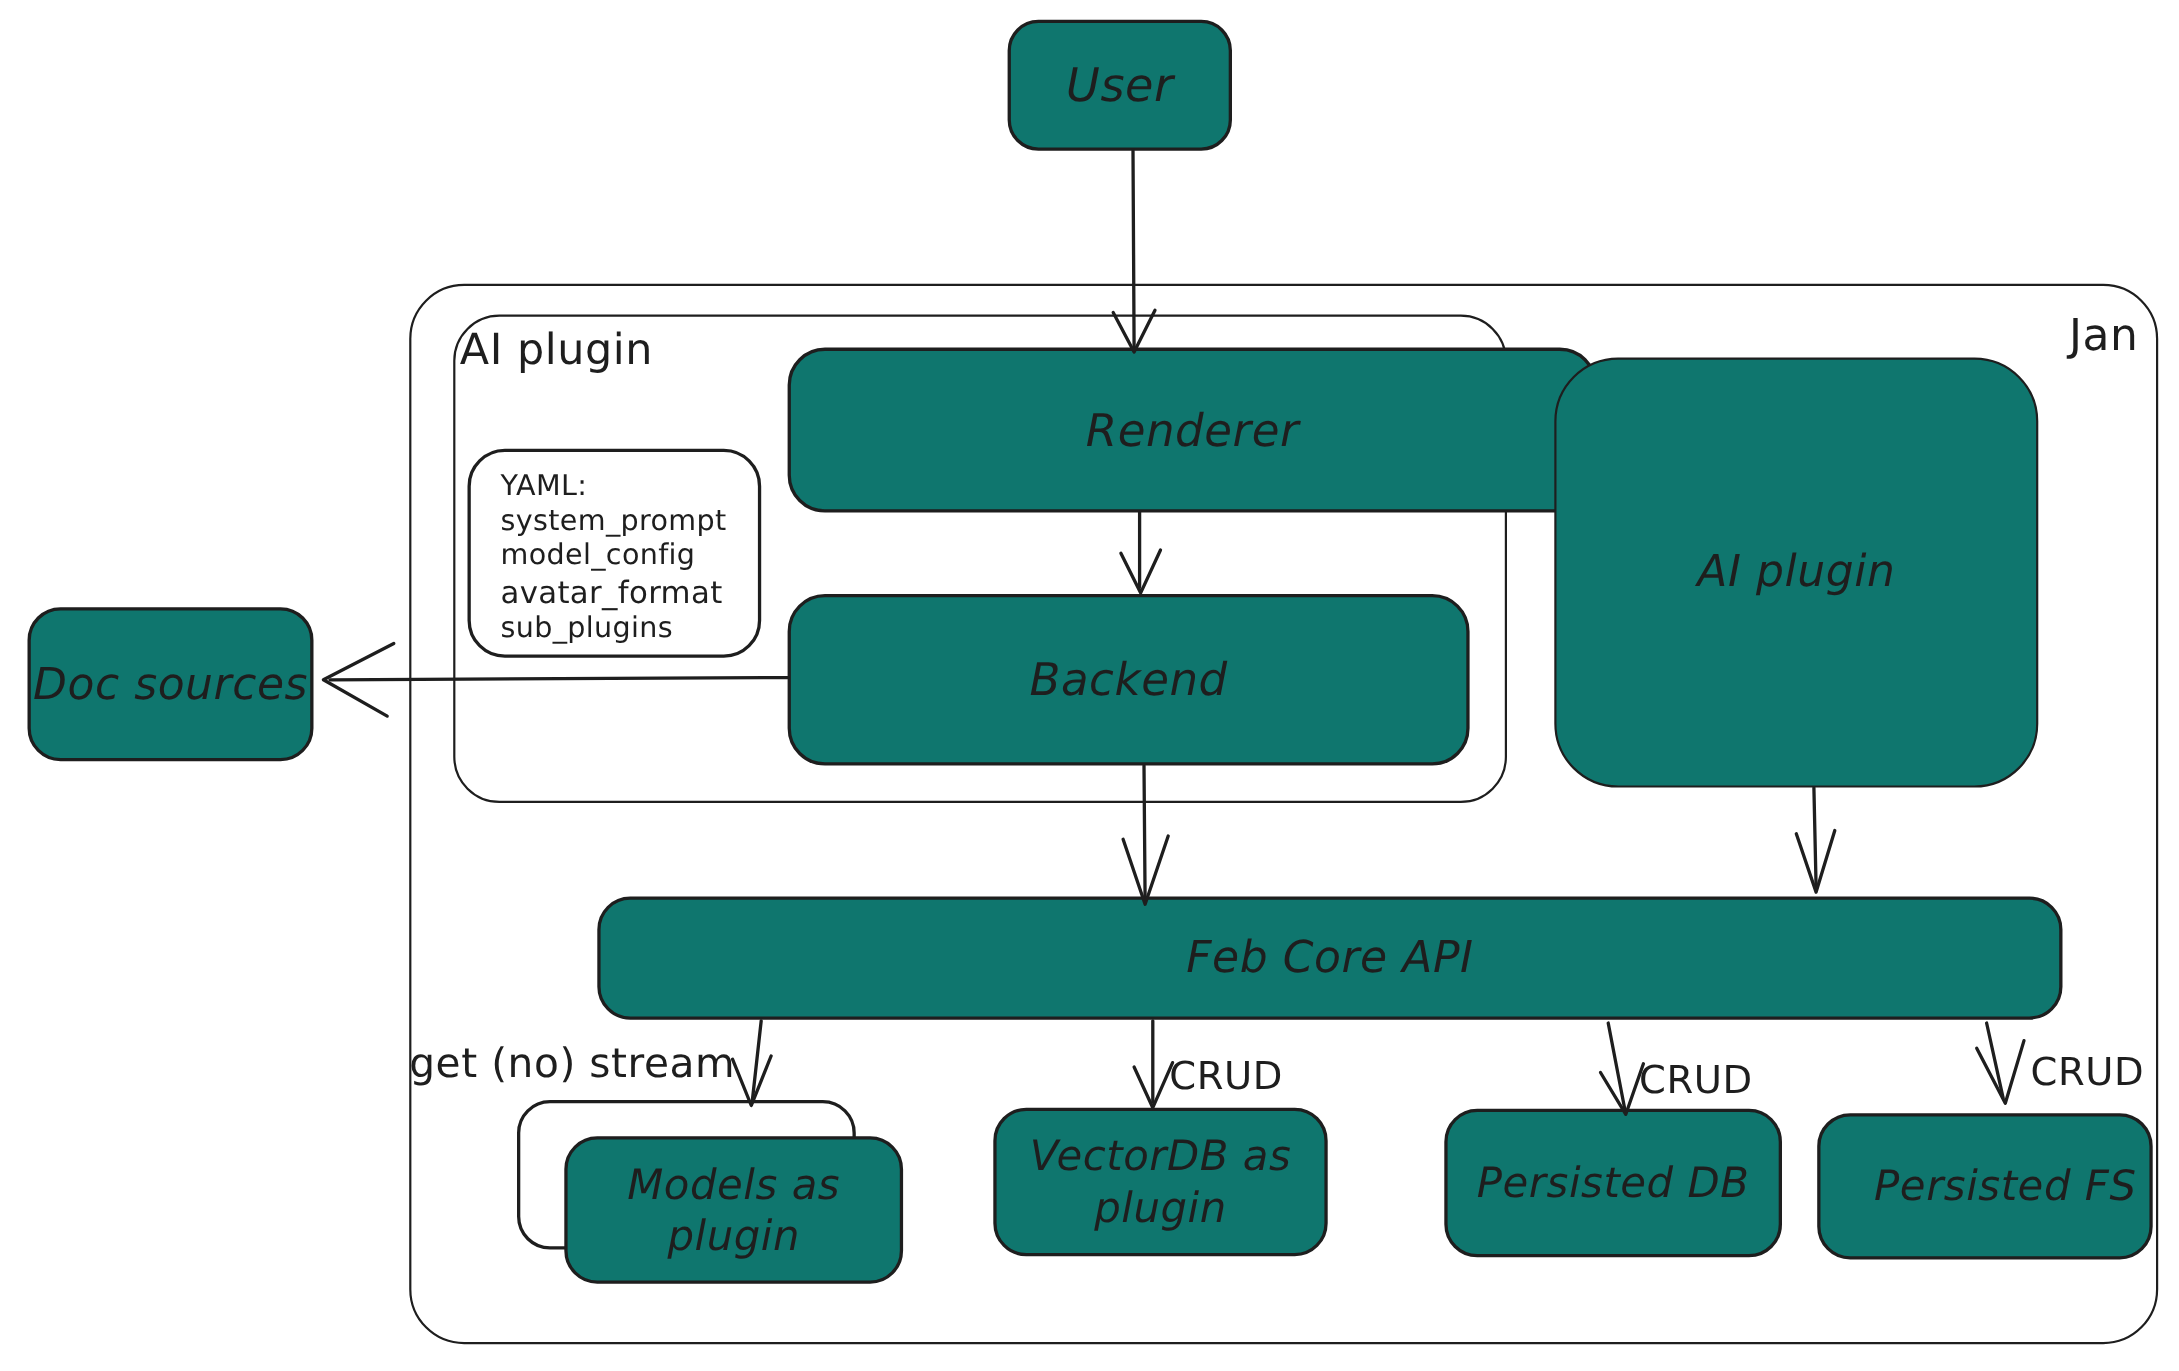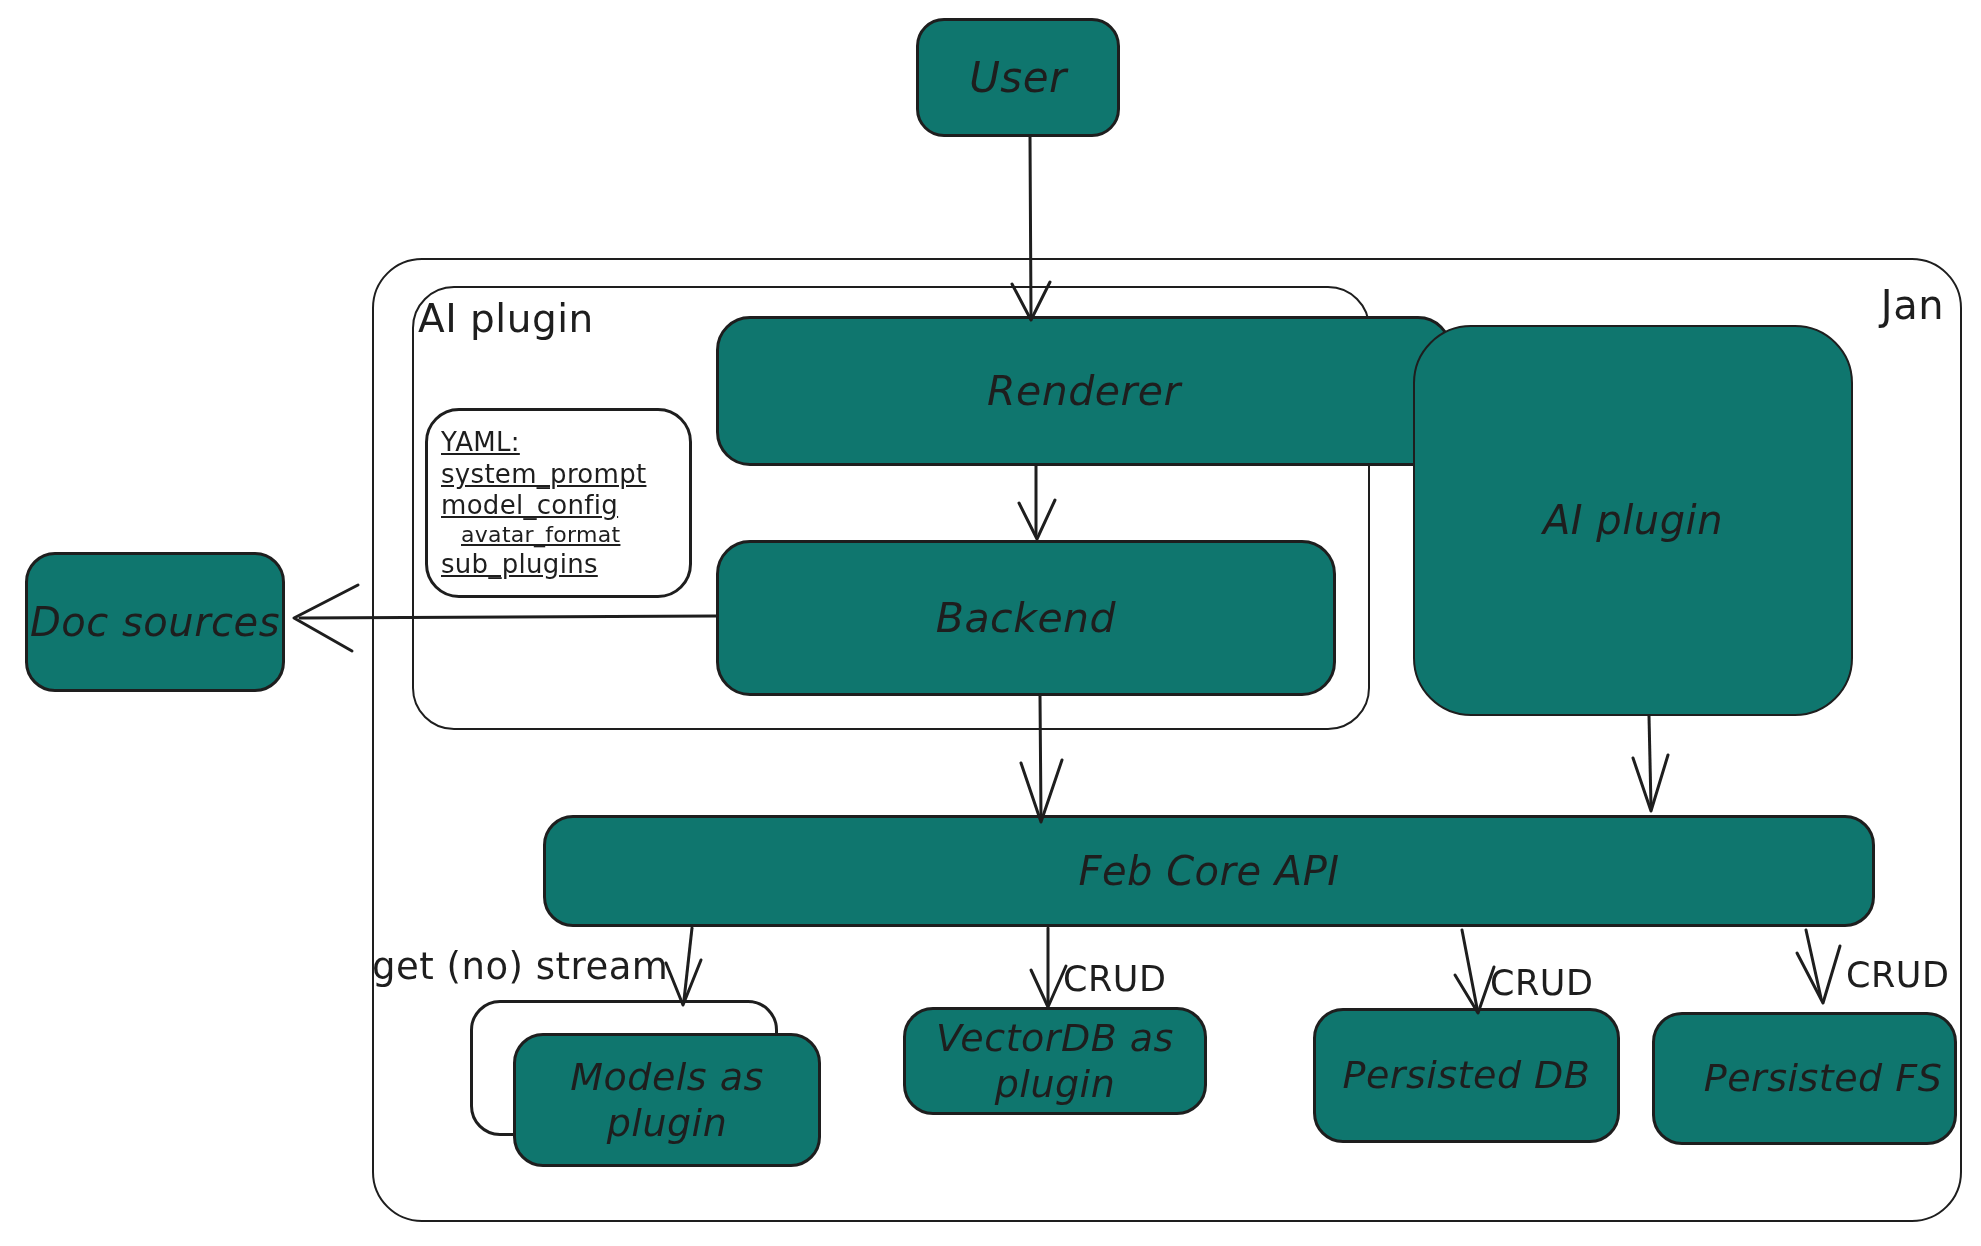--- a/index.html
+++ b/index.html
@@ -72,25 +72,25 @@
 <div class="canvas">
 
   <div class="abs sketch" style="left:372px; top:258px; width:1590px; height:964px; border-radius:50px; border-width:2.5px;">
     <span class="corner-label" style="right:16px; top:22px; font-size:40px;">Jan</span>
   </div>
 
   <div class="abs sketch" style="left:412px; top:286px; width:958px; height:444px; border-radius:42px; border-width:2.5px;">
     <span class="corner-label" style="left:4px; top:8px; font-size:39px;">AI plugin</span>
   </div>
 
-  <div class="abs sketch" style="left:425px; top:408px; width:267px; height:190px; border-radius:34px; padding:16px 0 0 13px; background:#fff;text-decoration:underline;">
+  <div class="abs sketch" style="left:425px; top:408px; width:267px; height:190px; border-radius:34px; padding:16px 0 0 27px; background:#fff;">
     <div class="yaml-text" style="font-size:26px;">YAML:</div>
     <div class="yaml-text" style="font-size:26px;">system_prompt</div>
     <div class="yaml-text" style="font-size:26px;">model_config</div>
-    <div class="yaml-text" style="font-size:22px;margin-left:20px;">avatar_format</div>
+    <div class="yaml-text" style="font-size:28px;">avatar_format</div>
     <div class="yaml-text" style="font-size:26px;">sub_plugins</div>
   </div>
 
   <div class="abs sketch node" style="left:716px; top:316px; width:736px; height:150px; border-radius:34px;">
     <span class="node-label" style="font-size:41px;">Renderer</span>
   </div>
 
   <div class="abs sketch node" style="left:716px; top:540px; width:620px; height:156px; border-radius:34px;">
     <span class="node-label" style="font-size:41px;">Backend</span>
   </div>
@@ -110,21 +110,21 @@
   <div class="abs sketch node" style="left:916px; top:18px; width:204px; height:119px; border-radius:28px;">
     <span class="node-label" style="font-size:42px;">User</span>
   </div>
 
   <div class="abs sketch" style="left:470px; top:1000px; width:308px; height:136px; border-radius:30px; background:#fff;"></div>
   <div class="abs sketch node" style="left:513px; top:1033px; width:308px; height:134px; border-radius:30px;">
     <span class="node-label" style="font-size:38px;">Models as
 plugin</span>
   </div>
 
-  <div class="abs sketch node" style="left:903px; top:1007px; width:304px; height:108px; border-radius:30px;">
+  <div class="abs sketch node" style="left:903px; top:1007px; width:304px; height:135px; border-radius:30px;">
     <span class="node-label" style="font-size:38px;">VectorDB as
 plugin</span>
   </div>
 
   <div class="abs sketch node" style="left:1313px; top:1008px; width:307px; height:135px; border-radius:30px;">
     <span class="node-label" style="font-size:38px;">Persisted DB</span>
   </div>
 
   <div class="abs sketch node" style="left:1652px; top:1012px; width:305px; height:133px; border-radius:30px;">
     <span class="node-label" style="font-size:38px;margin-left:37px;">Persisted FS</span>

